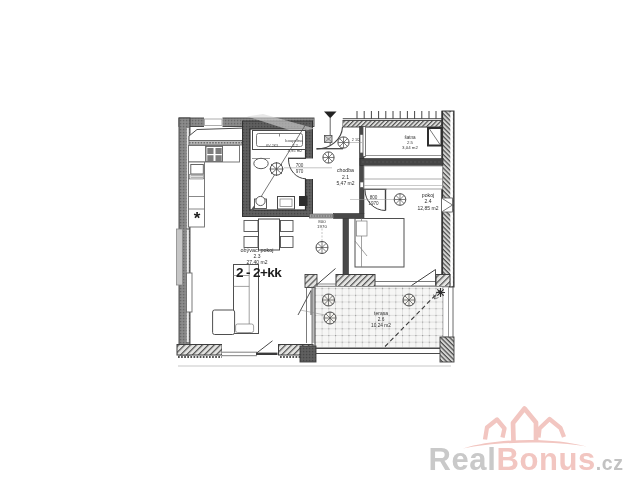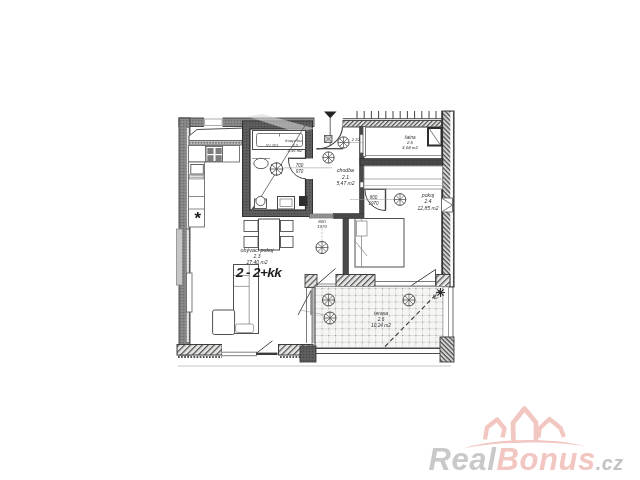--- a/index.html
+++ b/index.html
@@ -1,17 +1,17 @@
 <!DOCTYPE html>
 <html><head>
 <meta charset="utf-8">
 <style>
   html,body{margin:0;padding:0;background:#ffffff;width:640px;height:480px;overflow:hidden;
     font-family:"Liberation Sans", sans-serif;}
-  #stage{position:relative;width:640px;height:480px;background:#ffffff;font-style:italic;}
+  #stage{position:relative;width:640px;height:480px;background:#ffffff;}
   svg{position:absolute;left:0;top:0;}
 </style>
 </head>
 <body>
 <div id="stage">
 <svg id="plan" width="640" height="480" viewBox="0 0 640 480">
 <defs>
   <pattern id="stip" width="3" height="3" patternUnits="userSpaceOnUse">
     <rect width="3" height="3" fill="#868686"></rect>
     <rect x="0" y="0" width="1.2" height="1.2" fill="#696969"></rect>

